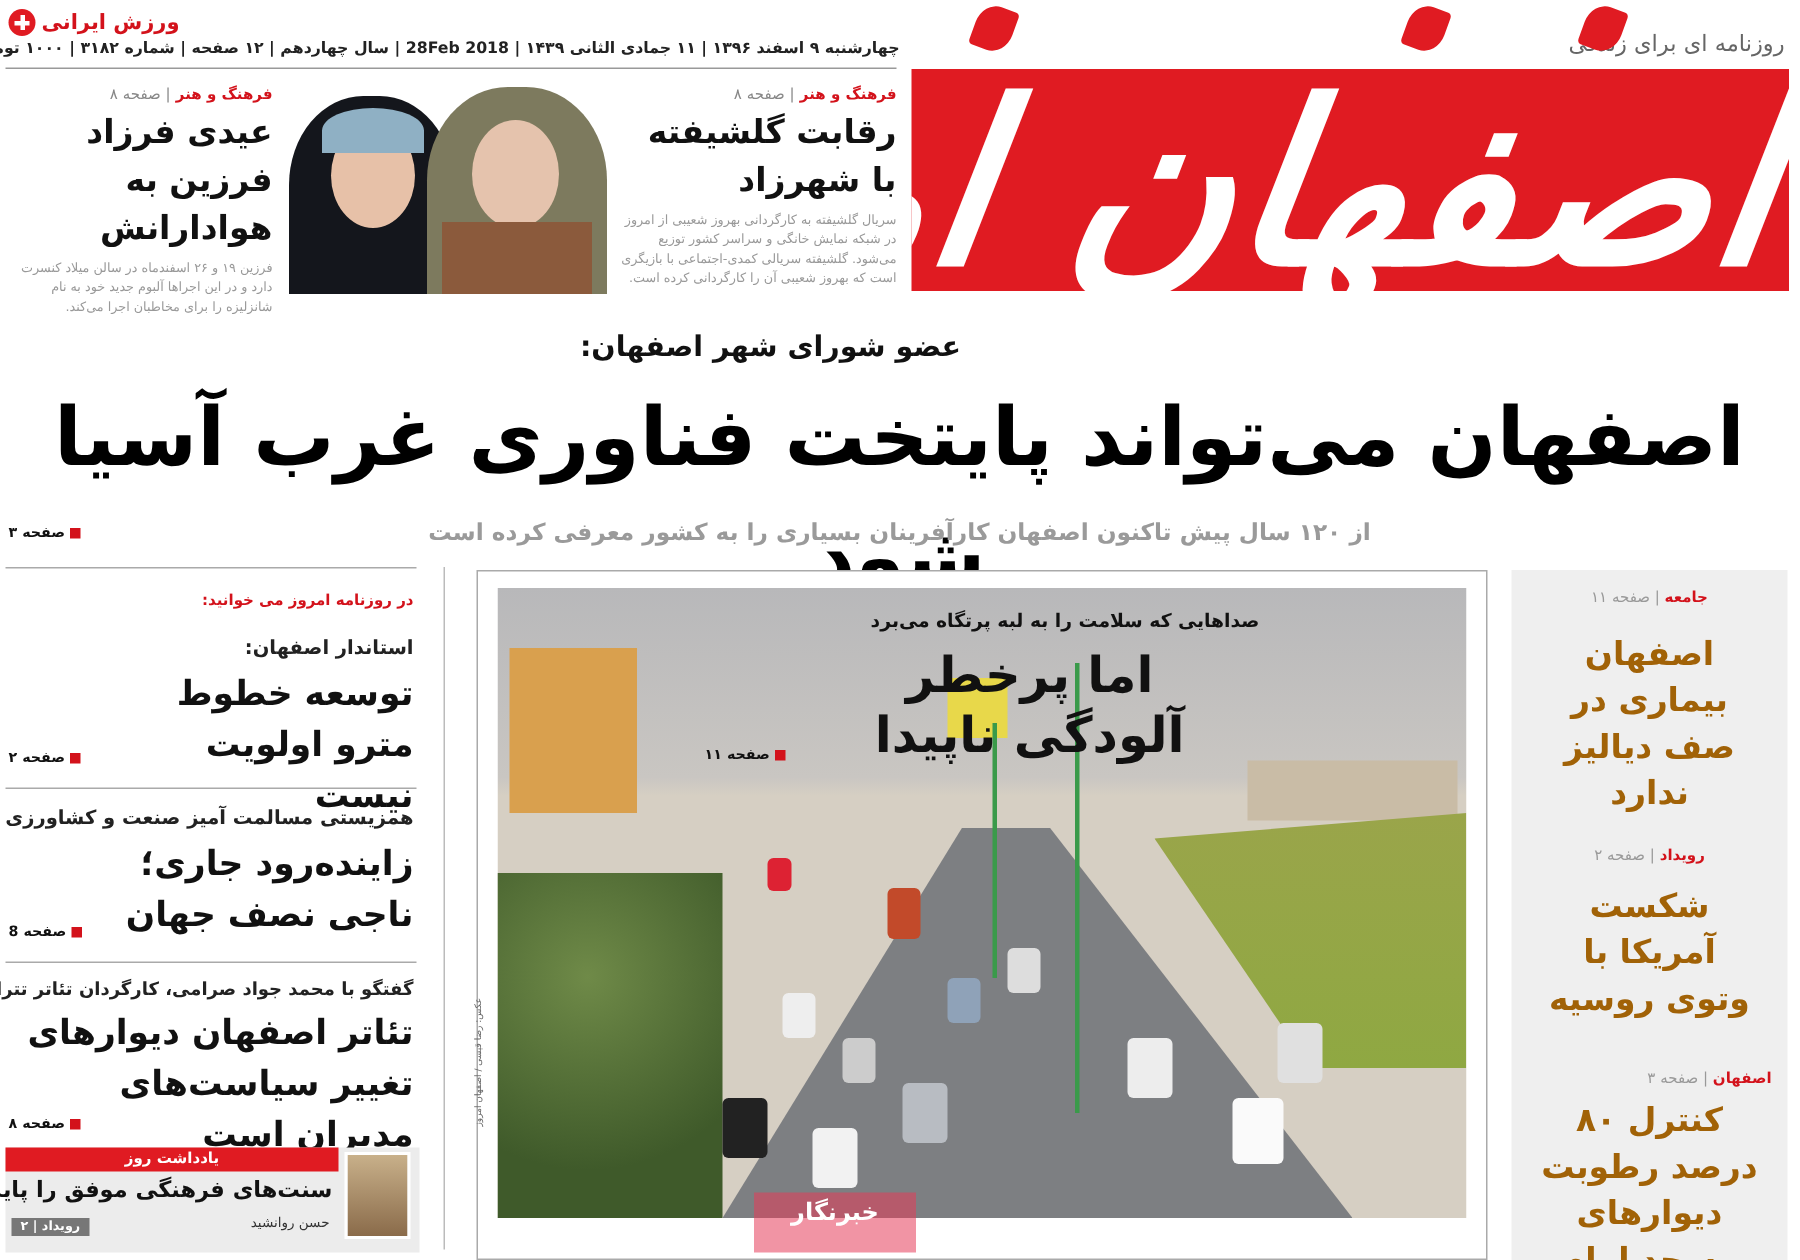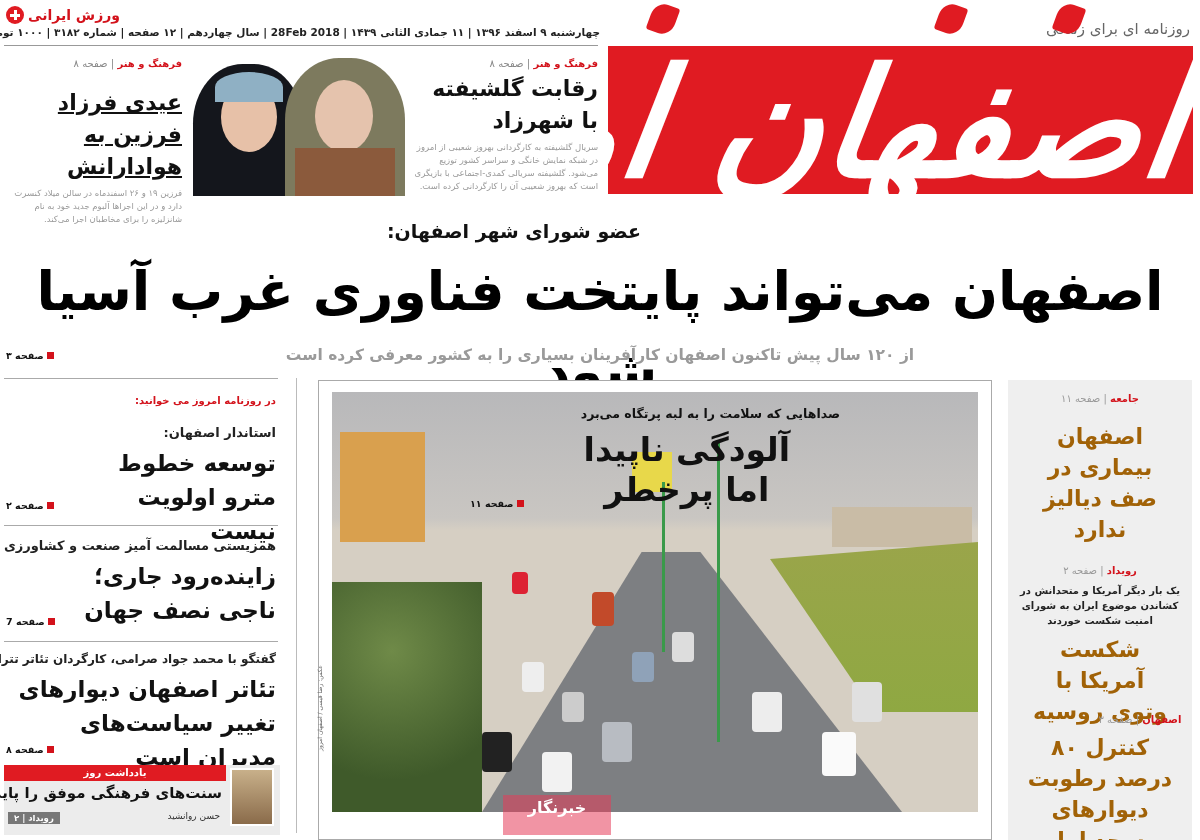--- a/index.html
+++ b/index.html
@@ -122,21 +122,21 @@
     <div class="abs" style="left:10px; top:90px; width:100px; height:48px; background:#8b5a3c;"></div>
   </div>
 </div>
 
 <div class="abs" style="left:6px; top:58px; width:176px;">
   <div class="kicker">
     <span class="sec">فرهنگ و هنر</span>
     <span class="pg"> | </span>
     <span class="pg">صفحه ۸</span>
   </div>
-  <div class="teaser-h" style="margin-top:18px;text-decoration:underline;">عیدی فرزاد فرزین به هوادارانش</div>
+  <div class="teaser-h" style="margin-top:4px;">عیدی فرزاد فرزین به هوادارانش</div>
   <div class="teaser-p" style="margin-top:4px;">فرزین ۱۹ و ۲۶ اسفندماه در سالن میلاد کنسرت دارد و در این اجراها آلبوم جدید خود به نام شانزلیزه را برای مخاطبان اجرا می‌کند.</div>
 </div>
 
 <div class="abs surtitle">عضو شورای شهر اصفهان:</div>
 <div class="abs headline">اصفهان می‌تواند پایتخت فناوری غرب آسیا شود</div>
 <div class="abs subhead">از ۱۲۰ سال پیش تاکنون اصفهان کارآفرینان بسیاری را به کشور معرفی کرده است</div>
 <div class="abs page-ref" style="left:6px; top:350px;">
   <span class="sq"></span>
   <span>صفحه ۳</span>
 </div>
@@ -155,21 +155,21 @@
   <span>صفحه ۲</span>
 </div>
 <div class="abs col-rule" style="left:4px; top:525px; width:274px;"></div>
 
 <div class="abs" style="left:4px; top:538px; width:272px;">
   <div class="left-kicker">همزیستی مسالمت آمیز صنعت و کشاورزی</div>
   <div class="left-h" style="margin-top:6px; padding-left:60px;">زاینده‌رود جاری؛ ناجی نصف جهان</div>
 </div>
 <div class="abs page-ref" style="left:6px; top:616px;">
   <span class="sq"></span>
-  <span>صفحه 7</span>
+  <span>صفحه 8</span>
 </div>
 <div class="abs col-rule" style="left:4px; top:641px; width:274px;"></div>
 
 <div class="abs" style="left:4px; top:652px; width:272px;">
   <div class="left-kicker" style="font-size:12px;">گفتگو با محمد جواد صرامی، کارگردان تئاتر تتراکرومات</div>
   <div class="left-h" style="margin-top:6px;">تئاتر اصفهان دیوارهای تغییر سیاست‌های مدیران است</div>
 </div>
 <div class="abs page-ref" style="left:6px; top:744px;">
   <span class="sq"></span>
   <span>صفحه ۸</span>
@@ -200,22 +200,22 @@
   <div class="car" style="left:270px; top:330px; width:30px; height:40px; background:#b8bcc2;"></div>
   <div class="car" style="left:300px; top:260px; background:#8fa2b8;"></div>
   <div class="car" style="left:340px; top:240px; background:#ddd;"></div>
   <div class="car" style="left:420px; top:300px; width:30px; height:40px; background:#ededed;"></div>
   <div class="car" style="left:490px; top:340px; width:34px; height:44px; background:#fafafa;"></div>
   <div class="car" style="left:520px; top:290px; width:30px; height:40px; background:#e0e0e0;"></div>
   <div class="car" style="left:180px; top:180px; width:16px; height:22px; background:#d23;"></div>
   <div class="car" style="left:260px; top:200px; width:22px; height:34px; background:#c24a2a;"></div>
   <div class="photo-kicker">صداهایی که سلامت را به لبه پرتگاه می‌برد</div>
   <div class="photo-h">
+    <div>اما پرخطر</div>
     <div>آلودگی ناپیدا</div>
-    <div>اما پرخطر</div>
   </div>
   <div class="photo-pg page-ref">
     <span class="sq"></span>
     <span>صفحه ۱۱</span>
   </div>
 </div>
 <div class="abs credit">عکس: رضا قیسی / اصفهان امروز</div>
 
 <div class="abs right-col"></div>
 
@@ -227,21 +227,20 @@
 <div class="abs" style="left:1008px; top:415px;">
   <div class="rc-h" style="margin-top:6px; padding:0 16px;">اصفهان بیماری در صف دیالیز ندارد</div>
 </div>
 
 <div class="abs rc-kicker" style="left:1008px; top:565px;">
   <span class="sec">رویداد</span>
   <span class="pg"> | </span>
   <span class="pg">صفحه ۲</span>
 </div>
 <div class="abs" style="left:1008px; top:583px;">
-  <div class="rc-sub" style="font-size:10px; line-height:15px;">یک بار دیگر آمریکا و متحدانش در کشاندن موضوع ایران به شورای امنیت شکست خوردند</div>
   <div class="rc-h" style="margin-top:6px; padding:0 20px;">شکست آمریکا با وتوی روسیه</div>
 </div>
 
 <div class="abs rc-kicker" style="left:1008px; top:714px;margin-left:40px;">
   <span class="sec">اصفهان</span>
   <span class="pg"> | </span>
   <span class="pg">صفحه ۳</span>
 </div>
 <div class="abs" style="left:1008px; top:732px;">
   <div class="rc-h" style="padding:0 18px;">کنترل ۸۰ درصد رطوبت دیوارهای مسجد امام</div>

